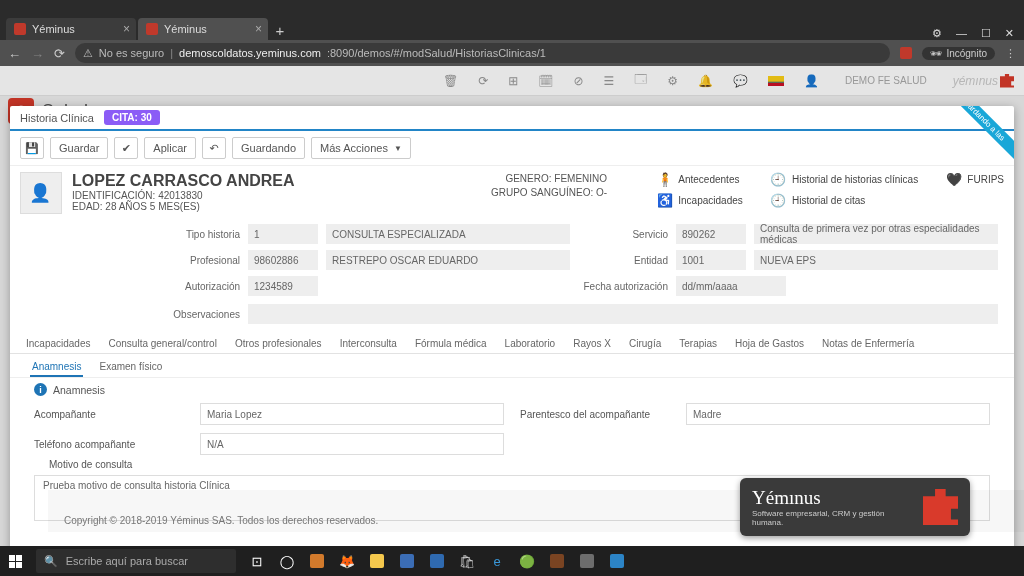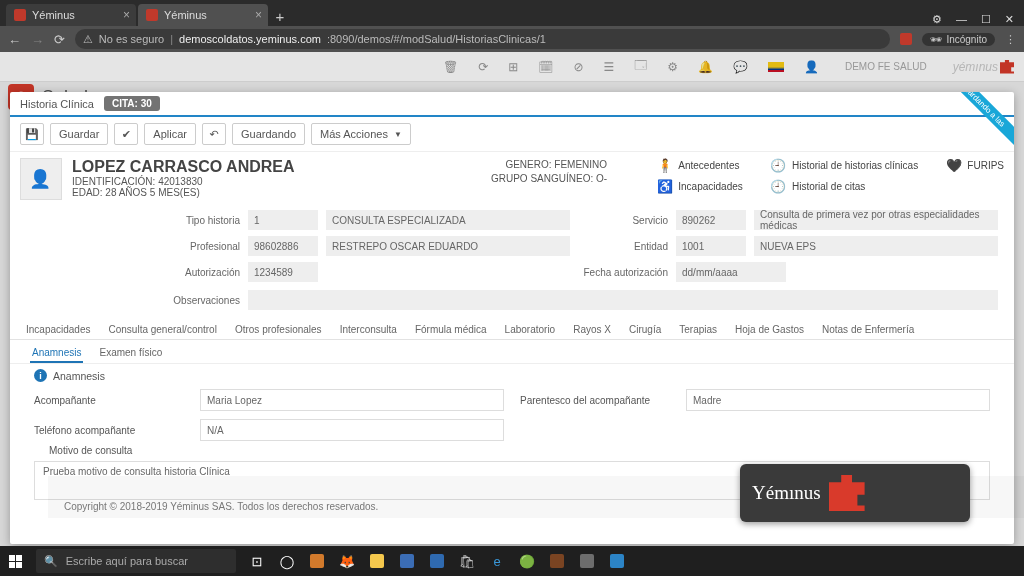--- a/index.html
+++ b/index.html
@@ -1,19 +1,19 @@
 <!DOCTYPE html>
 <html><head>
 <meta charset="utf-8">
 <style>
   * { box-sizing: border-box; margin: 0; padding: 0; font-family: Arial, Helvetica, sans-serif; }
   html,body { width:1024px; height:576px; overflow:hidden; background:#2b2b2b; }
 
   
-  .chrome-tabs { height:26px; background:#2b2b2b; display:flex; align-items:flex-end; padding-left:6px; color:#ddd; font-size:11px; }
+  .chrome-tabs { height:40px; background:#2b2b2b; display:flex; align-items:flex-end; padding-left:6px; color:#ddd; font-size:11px; }
   .chrome-tab { background:#3c3c3c; height:22px; display:flex; align-items:center; padding:0 24px 0 8px; border-radius:4px 4px 0 0; margin-right:2px; position:relative; min-width:130px; }
   .chrome-tab.active { background:#505050; }
   .tab-fav { width:12px;height:12px;background:#c0392b;margin-right:6px;border-radius:2px;}
   .tab-close { position:absolute; right:6px; font-size:12px; color:#aaa; }
   .chrome-newtab { width:20px;height:20px;color:#ccc;display:flex;align-items:center;justify-content:center;font-size:15px; }
   .chrome-winctrl { margin-left:auto; display:flex; gap:14px; padding-right:10px; color:#ddd; font-size:11px; }
   .chrome-bar { height:26px; background:#505050; display:flex; align-items:center; padding:0 8px; color:#ccc; font-size:11px; gap:10px; }
   .chrome-bar .nav-btn { font-size:13px; }
   .chrome-addr { flex:1; background:#3a3a3a; height:20px; border-radius:10px; display:flex; align-items:center; padding:0 8px; gap:6px; color:#bbb; }
   .chrome-addr .url-dark{ color:#eee; }
@@ -28,21 +28,21 @@
   .app-topbar .demo-user { color:#aaa; font-size:10px; margin-left:6px;}
   .app-topbar .brand-top { color:#ccc; font-size:12px; font-style:italic; margin-left:6px; display:flex; align-items:center;}
   .puzzle-mini { width:14px; height:14px; background:#d93a2b; clip-path: polygon(0% 20%,35% 20%,35% 0%,65% 0%,65% 20%,100% 20%,100% 55%,80% 55%,80% 85%,100% 85%,100% 100%,0% 100%); margin-left:2px;}
   .app-crumb { height:30px; display:flex; align-items:center; padding-left:8px; gap:8px; color:#6a6a6a; font-size:15px;}
   .crumb-logo { width:26px;height:26px;background:#d93a2b;border-radius:4px;display:flex;align-items:center;justify-content:center;color:#fff;font-size:14px;}
 
   
   .overlay { position:absolute; inset:0; background:rgba(0,0,0,0.1); }
   .modal { position:absolute; left:10px; right:10px; top:40px; bottom:4px; background:#fff; box-shadow:0 2px 10px rgba(0,0,0,.3); border-radius:2px; overflow:hidden; }
   .modal-head { display:flex; align-items:center; gap:10px; padding:4px 10px; font-size:11px; color:#555; border-bottom:2px solid #2285c7;}
-  .cita-badge { background:#737373; color:#fff; padding:2px 8px; border-radius:3px; font-size:10px; font-weight:bold;}
+  .cita-badge { background:#8b5cf6; color:#fff; padding:2px 8px; border-radius:3px; font-size:10px; font-weight:bold;}
   .corner-ribbon { position:absolute; top:6px; right:-26px; transform:rotate(45deg); background:#19a7d8; color:#fff; font-size:8px; padding:2px 28px;}
 
   .toolbar { display:flex; align-items:center; gap:6px; padding:6px 10px; border-bottom:1px solid #eee; font-size:11px;}
   .tb-btn { border:1px solid #ccc; background:#fff; padding:3px 8px; border-radius:2px; color:#555; display:flex; align-items:center; gap:4px; height:22px;}
   .tb-iconbtn { border:1px solid #ccc; background:#fff; width:24px; height:22px; border-radius:2px; display:flex; align-items:center; justify-content:center; color:#555;}
   .tb-caret{font-size:8px;margin-left:2px;}
 
   .patient-row { display:flex; align-items:flex-start; padding:6px 10px; gap:10px; font-size:10px; color:#555;}
   .patient-photo { width:42px;height:42px;background:#eee;border:1px solid #ddd;display:flex;align-items:center;justify-content:center;color:#bbb;font-size:18px;}
   .patient-name { font-weight:bold; color:#444; font-size:16px;}
@@ -67,21 +67,21 @@
   .subtabs { display:flex; gap:14px; padding:4px 20px 0; font-size:10px; border-bottom:1px solid #eee; color:#666;}
   .subtab { padding:3px 2px;}
   .subtab.active { color:#1e74b5; border-bottom:2px solid #1e74b5;}
 
   .section-title { display:flex; align-items:center; gap:6px; font-size:10.5px; color:#555; padding:5px 24px;}
   .info-icon { background:#1e74b5;color:#fff;border-radius:50%;width:13px;height:13px;display:flex;align-items:center;justify-content:center;font-size:9px;font-weight:bold;}
 
   .body-grid { display:grid; grid-template-columns: 150px 1fr 150px 1fr; column-gap:16px; row-gap:8px; padding:2px 24px; font-size:10px; align-items:center; color:#555;}
   .txtinput { border:1px solid #ddd; height:22px; padding:0 6px; font-size:10px; color:#666;}
   .motivo-row { padding:2px 24px; font-size:10px; color:#555;margin-left:15px;}
-  .motivo-box { border:1px solid #ddd; margin:3px 24px 0; height:39px; padding:4px 8px; font-size:10px; color:#666;}
+  .motivo-box { border:1px solid #ddd; margin:3px 24px 0; height:46px; padding:4px 8px; font-size:10px; color:#666;}
 
   
   .footer-strip { position:absolute; left:0; right:0; bottom:30px; height:42px; background:rgba(0,0,0,0.03); display:flex; align-items:flex-end; padding:0 16px 6px; font-size:10px; color:#777;margin-left:48px;}
   .brand-panel { position:absolute; right:54px; bottom:26px; width:230px; height:58px; background:#3a3a3a; border-radius:6px; display:flex; align-items:center; padding:6px 12px; gap:8px; box-shadow:0 2px 6px rgba(0,0,0,.4);}
   .brand-panel .txt { color:#fff; }
   .brand-panel .big { font-size:19px; font-family:Georgia, serif; }
   .brand-panel .small { font-size:8px; color:#ccc;}
   .puzzle { width:36px;height:36px;background:#d93a2b; clip-path: polygon(0% 20%,35% 20%,35% 0%,65% 0%,65% 20%,100% 20%,100% 55%,80% 55%,80% 85%,100% 85%,100% 100%,0% 100%);}
 
   .taskbar { position:absolute; left:0; right:0; bottom:0; height:30px; background:#1f1f1f; display:flex; align-items:center; color:#ddd; font-size:11px;}
@@ -299,20 +299,21 @@
     <div class="motivo-box"><span>Prueba motivo de consulta historia Clínica</span></div>
   </div>
 
   <div class="footer-strip">
     <span>Copyright © 2018-2019 Yéminus SAS. Todos los derechos reservados.</span>
   </div>
 
   <div class="brand-panel">
     <div class="txt">
       <div class="big">Yémınus</div>
+      <div class="small">Software empresarial, CRM y gestión humana.</div>
     </div>
     <div class="puzzle"></div>
   </div>
 </div>
 
 <div class="taskbar">
   <div class="start">
     <div class="win-logo">
         <div></div>
         <div></div>

